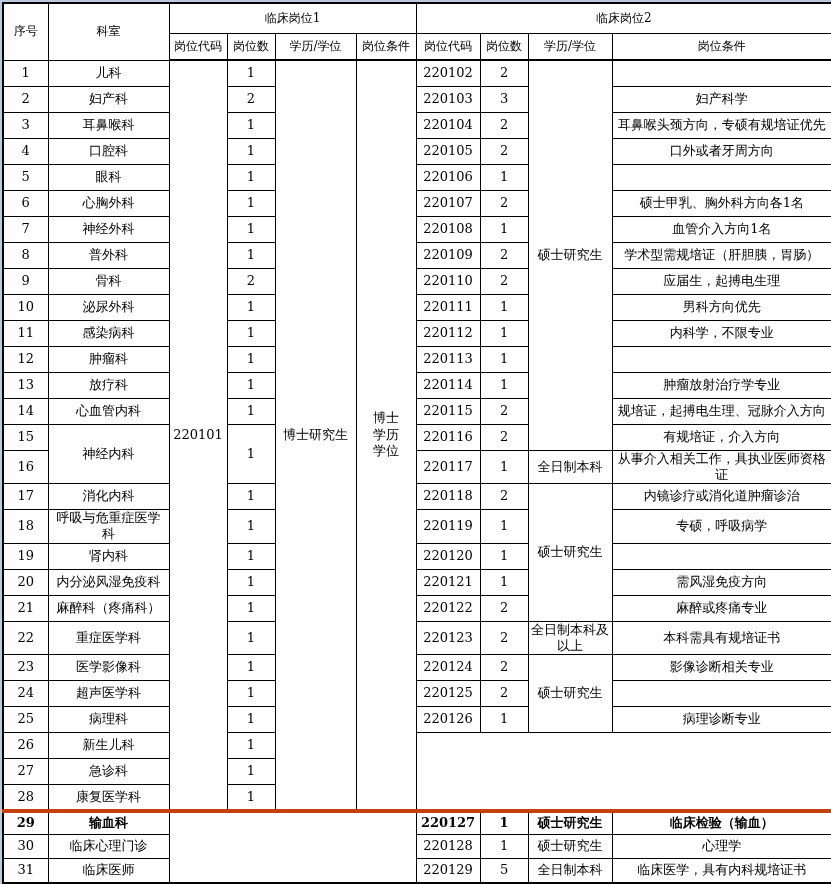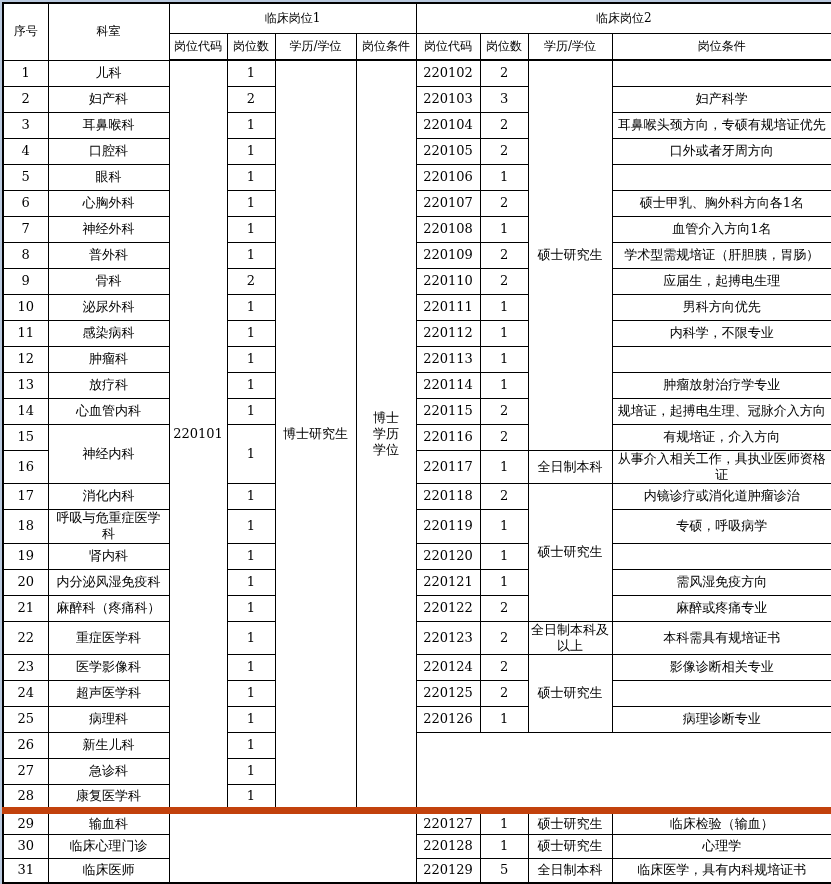--- a/index.html
+++ b/index.html
@@ -30,21 +30,21 @@
     color: #000;
     font-size: 13px;
     line-height: 1.25;
   }
   table.grid th {
     font-weight: normal;
     font-size: 12px;
   }
   tr.subhead th { border-bottom: 2px solid #000; }
   td.bl, th.bl { border-left: 2px solid #000; }
-  tr.bt td { border-top: 7px solid #c2410c; }
+  tr.bt td { border-top: 4px solid #c2410c; font-weight: bold; }
   td.pre { white-space: pre-line; }
   td.small { font-size: 10px; line-height: 1.15; }
 </style>
 </head>
 <body>
 
 <div class="sheet-edge">
   <table class="grid">
     <colgroup>
       <col style="width:45px">

